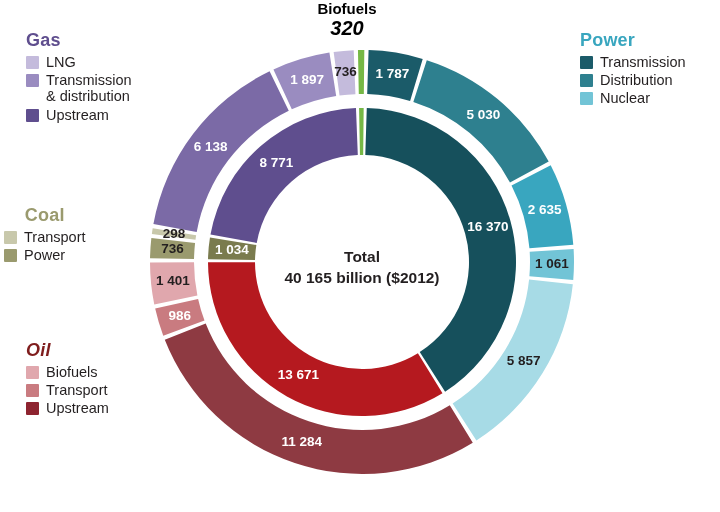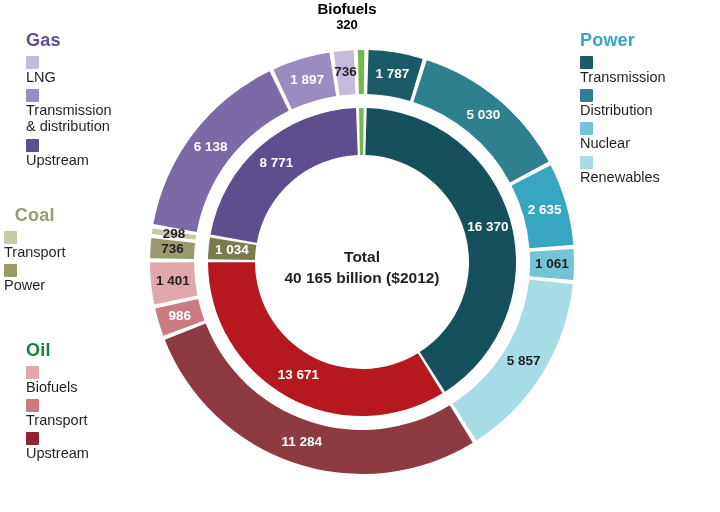--- a/index.html
+++ b/index.html
@@ -13,42 +13,41 @@
   #stage{position:absolute;left:0;top:0;width:636px;height:512px;}
 
   .legend{position:absolute;}
   .legend-title{
     font-size:18px;font-weight:bold;letter-spacing:.2px;
     margin-bottom:3px;
   }
   .legend-row{
     display:flex;align-items:flex-start;
     margin-bottom:2px;
-    flex-direction:column;
   }
   .swatch{
     width:13px;height:13px;flex:0 0 13px;
     margin-right:7px;margin-top:2px;
     border-radius:1px;
   }
   .legend-label{
     font-size:14.5px;color:#231f20;line-height:1.12;
   }
 
   #legend-gas{left:26px;top:30px;}
   #legend-coal{left:4px;top:205px;text-align:center;}
   #legend-oil{left:26px;top:340px;}
   #legend-power{left:580px;top:30px;}
 
   #biofuels-label{
     position:absolute;left:287px;top:0px;width:120px;
     text-align:center;
   }
   #biofuels-label .bf-title{font-size:15px;font-weight:bold;}
-  #biofuels-label .bf-value{font-size:13px;font-weight:bold;}
+  #biofuels-label .bf-value{font-size:20px;font-weight:bold;font-style:italic;}
 
   svg{display:block;}
   .slice-label{
     font-size:13.5px;font-weight:bold;
     font-family:"Liberation Sans", sans-serif;
     text-anchor:middle;dominant-baseline:middle;
   }
   .center-text{
     text-anchor:middle;
     font-family:"Liberation Sans", sans-serif;
@@ -91,21 +90,21 @@
           <span class="legend-label">Transport</span>
         </div>
         <div class="legend-row">
           <span class="swatch" style="background: rgb(154, 154, 110);"></span>
           <span class="legend-label">Power</span>
         </div>
       </div>
   </div>
 
   <div class="legend" id="legend-oil">
-    <div class="legend-title" style="color: #15803d;">Oil</div>
+    <div class="legend-title" style="color: #7f1d1d; font-style: italic;">Oil</div>
     <div>
         <div class="legend-row">
           <span class="swatch" style="background: rgb(224, 167, 173);"></span>
           <span class="legend-label">Biofuels</span>
         </div>
         <div class="legend-row">
           <span class="swatch" style="background: rgb(201, 123, 128);"></span>
           <span class="legend-label">Transport</span>
         </div>
         <div class="legend-row">
@@ -122,24 +121,20 @@
           <span class="swatch" style="background: rgb(27, 91, 105);"></span>
           <span class="legend-label">Transmission</span>
         </div>
         <div class="legend-row">
           <span class="swatch" style="background: rgb(46, 128, 143);"></span>
           <span class="legend-label">Distribution</span>
         </div>
         <div class="legend-row">
           <span class="swatch" style="background: rgb(114, 196, 214);"></span>
           <span class="legend-label">Nuclear</span>
-        </div>
-        <div class="legend-row">
-          <span class="swatch" style="background: rgb(167, 219, 230);"></span>
-          <span class="legend-label">Renewables</span>
         </div>
       </div>
   </div>
 
   <svg id="donut" width="720" height="512" viewBox="0 0 720 512" aria-hidden="true">
     <g id="ring-outer">
         <path d="M 368.56662348761904 50.10172380132053 A 212 212 0 0 1 422.71318361712787 58.87956938044633
           L 410.11233418715796 101.03663988639144 A 168 168 0 0 0 367.20373936754714 94.08061131425401 Z" fill="#1b5b69"></path>
         <path d="M 426.77756928443785 60.13899208217586 A 212 212 0 0 1 548.7040492741094 161.57292205460263
           L 509.95415225495464 182.41627785459076 A 168 168 0 0 0 413.33316811219606 102.03467297078089 Z" fill="#2e808f"></path>

